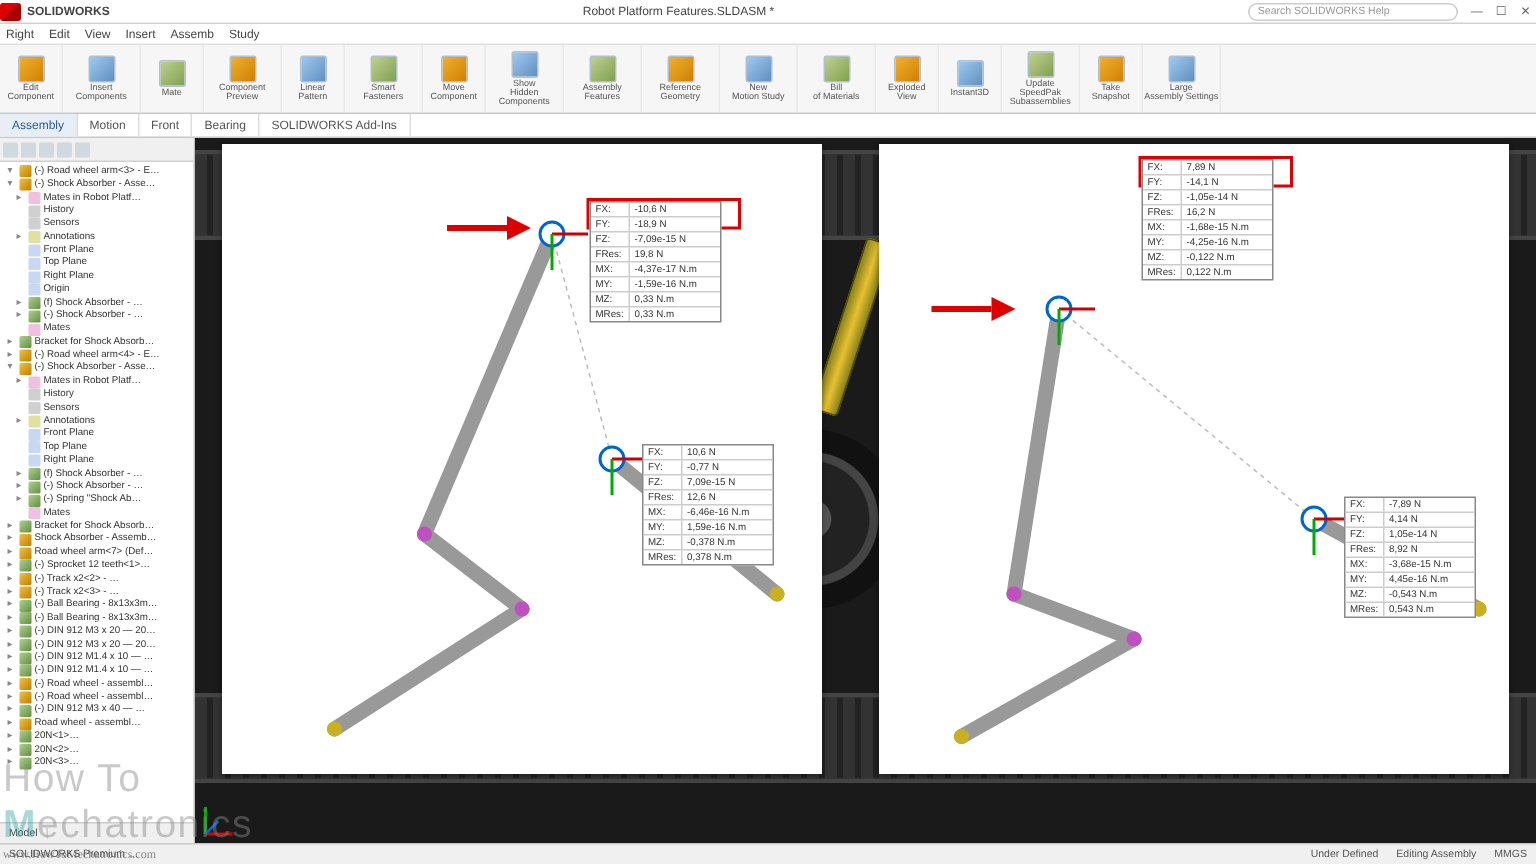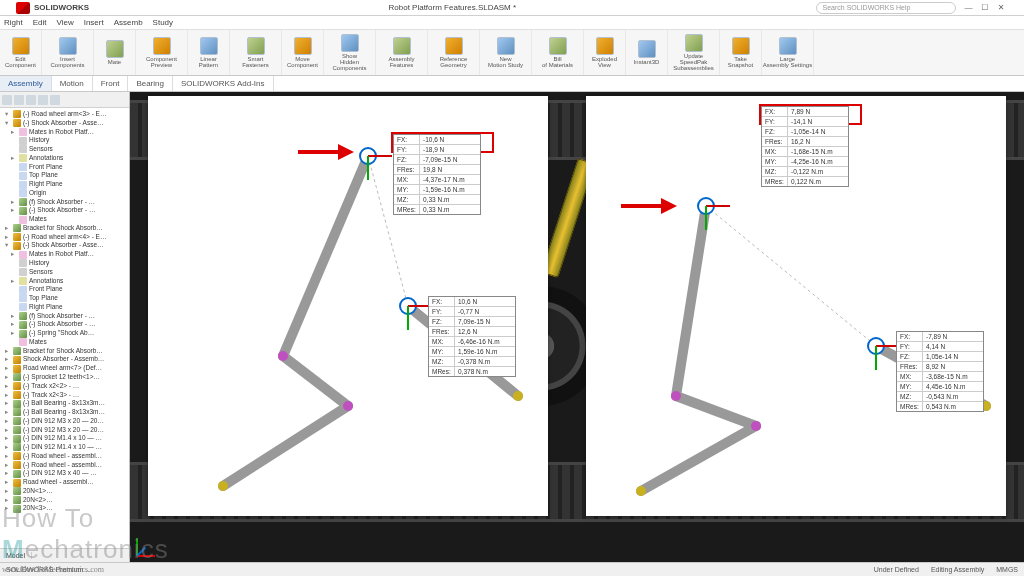--- a/index.html
+++ b/index.html
@@ -1,19 +1,19 @@
 <!DOCTYPE html>
 <html><head>
 <meta charset="utf-8">
 <style>
   * { box-sizing: border-box; margin: 0; padding: 0; }
   body { font-family: "Segoe UI", Arial, sans-serif; font-size: 8px; background: #e8e8e8; width: 1024px; height: 576px; overflow: hidden; position: relative; }
 
   
-  .titlebar { height: 16px; background: #fff; display: flex; align-items: center; padding: 0 16px; border-bottom: 1px solid #d0d0d0; }
+  .titlebar { height: 16px; background: #fff; display: flex; align-items: center; padding: 0 0; border-bottom: 1px solid #d0d0d0; }
   .sw-logo { width: 14px; height: 12px; background: linear-gradient(135deg,#d00 0%,#d00 50%,#a00 50%); border-radius: 2px; margin-right: 4px; }
   .titlebar .app-name { font-weight: 600; color: #444; }
   .titlebar .doc-title { flex: 1; text-align: center; color: #444; font-size: 8px; }
   .titlebar .search { width: 140px; height: 12px; border: 1px solid #ccc; border-radius: 7px; padding: 0 6px; font-size: 7px; color: #999; display: flex; align-items: center; margin-right: 6px; }
   .win-controls span { display: inline-block; width: 14px; text-align: center; color: #666; }
 
   
   .menubar { height: 14px; background: #fff; display: flex; align-items: center; padding: 0 4px; gap: 10px; font-size: 8px; color: #444; border-bottom: 1px solid #e0e0e0; }
 
   

